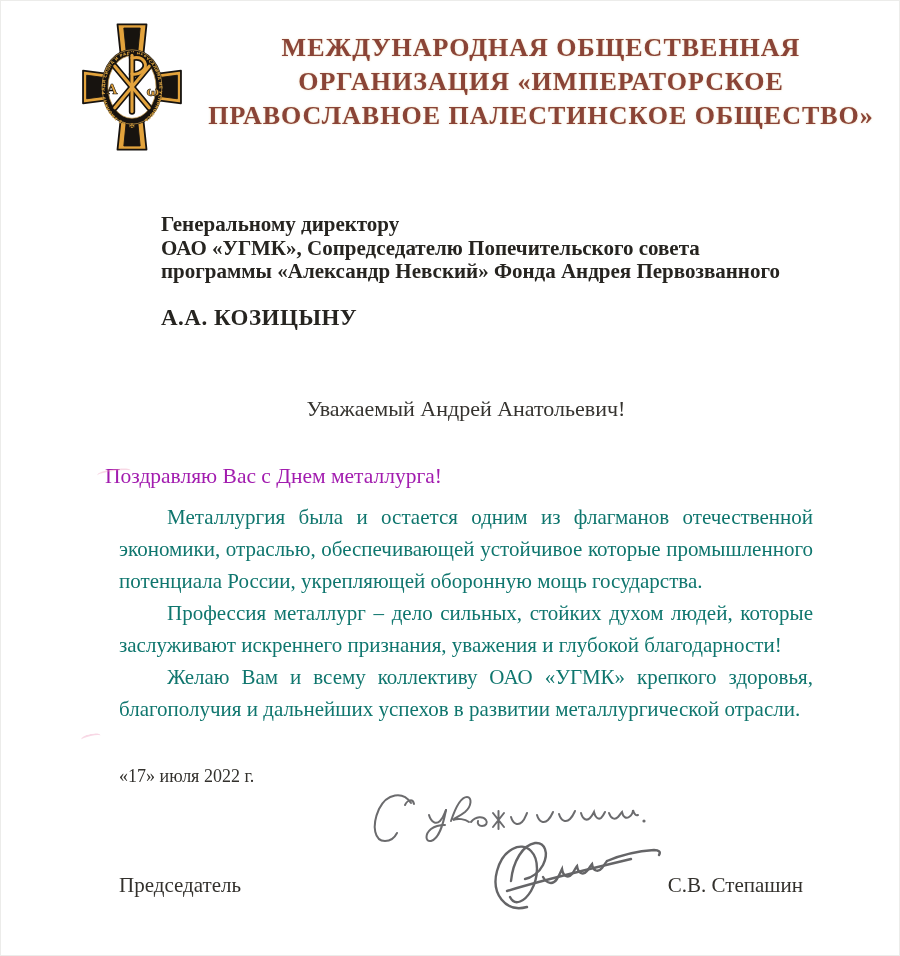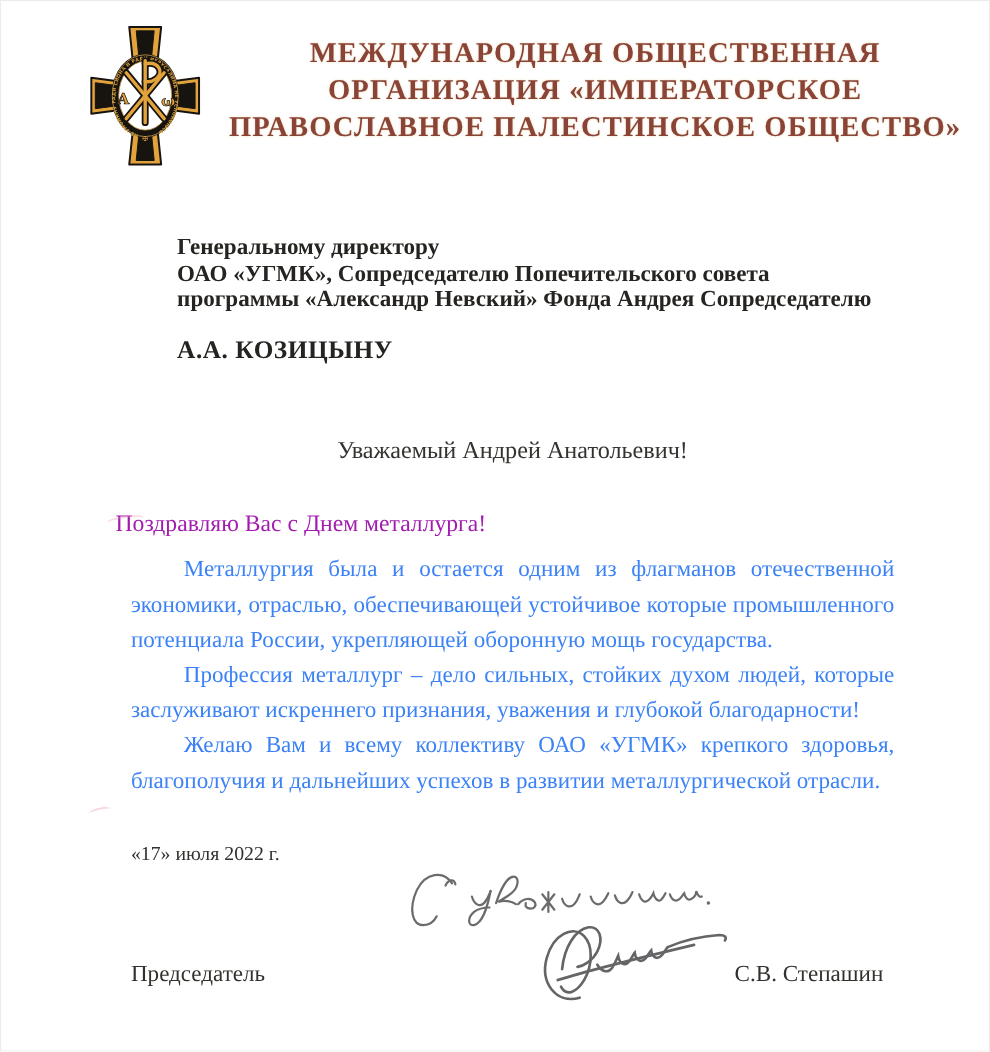--- a/index.html
+++ b/index.html
@@ -39,21 +39,21 @@
   .salutation{
     position:absolute;left:118px;top:395px;width:694px;
     text-align:center;font-size:22px;color:#35332f;
   }
   .greeting{
     position:absolute;left:104px;top:463px;width:694px;
     font-size:21.5px;color:#a21caf;
   }
   .body-text{
     position:absolute;left:118px;top:500px;width:694px;
-    font-size:21px;color:#3b82f6;
+    font-size:21px;color:#0f766e;
   }
   .bline{height:32px;line-height:32px;white-space:nowrap;}
   .jl{text-align:justify;text-align-last:justify;white-space:normal;}
   .jl-last{text-align:justify;text-align-last:left;white-space:normal;}
   .indent{text-indent:48px;}
   
   .date-line{position:absolute;left:118px;top:765px;font-size:18px;color:#33312d;}
   .footer-row{
     position:absolute;left:118px;right:96px;top:872px;
     display:flex;justify-content:space-between;
@@ -111,21 +111,21 @@
 
   <div class="org-name">
     <div>МЕЖДУНАРОДНАЯ ОБЩЕСТВЕННАЯ</div>
     <div>ОРГАНИЗАЦИЯ «ИМПЕРАТОРСКОЕ</div>
     <div>ПРАВОСЛАВНОЕ ПАЛЕСТИНСКОЕ ОБЩЕСТВО»</div>
   </div>
 
   <div class="addressee">
     <div>Генеральному директору</div>
     <div>ОАО «УГМК», Сопредседателю Попечительского совета</div>
-    <div>программы «Александр Невский» Фонда Андрея Сопредседателю</div>
+    <div>программы «Александр Невский» Фонда Андрея Первозванного</div>
     <div class="recipient-name">А.А. КОЗИЦЫНУ</div>
   </div>
 
   <div class="salutation">Уважаемый Андрей Анатольевич!</div>
 
   <div class="greeting">Поздравляю Вас с Днем металлурга!</div>
 
   <div class="body-text">
     <div class="bline jl indent">Металлургия была и остается одним из флагманов отечественной</div>
     <div class="bline jl">экономики, отраслью, обеспечивающей устойчивое которые промышленного</div>

